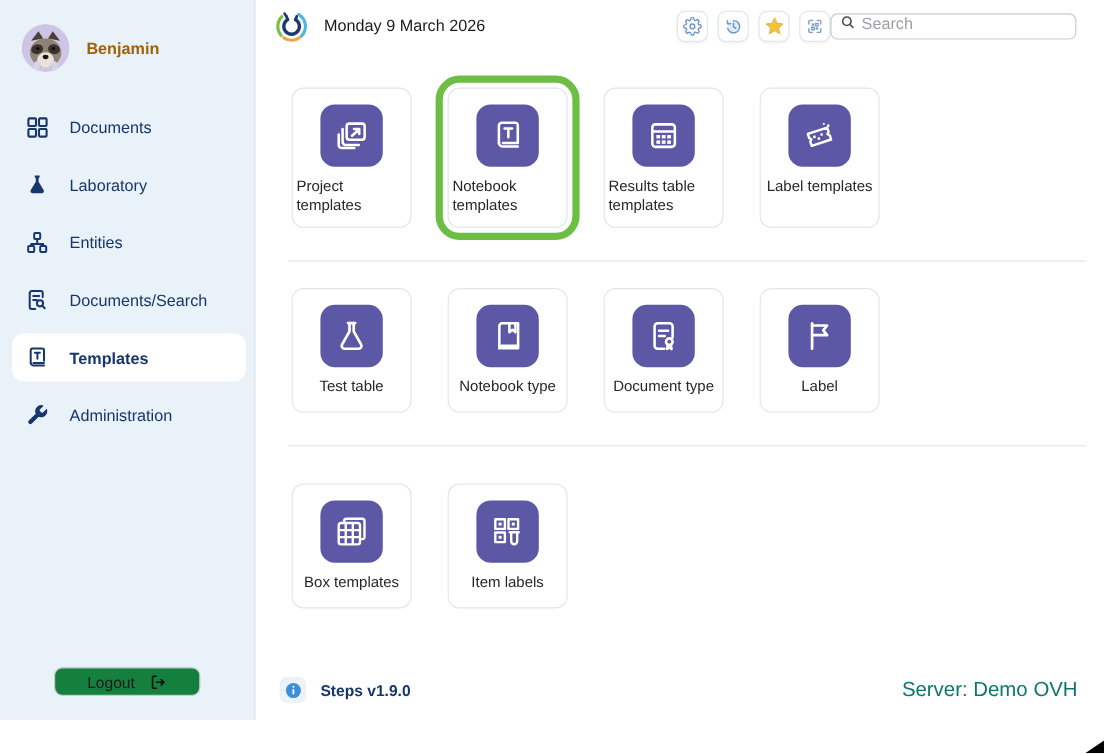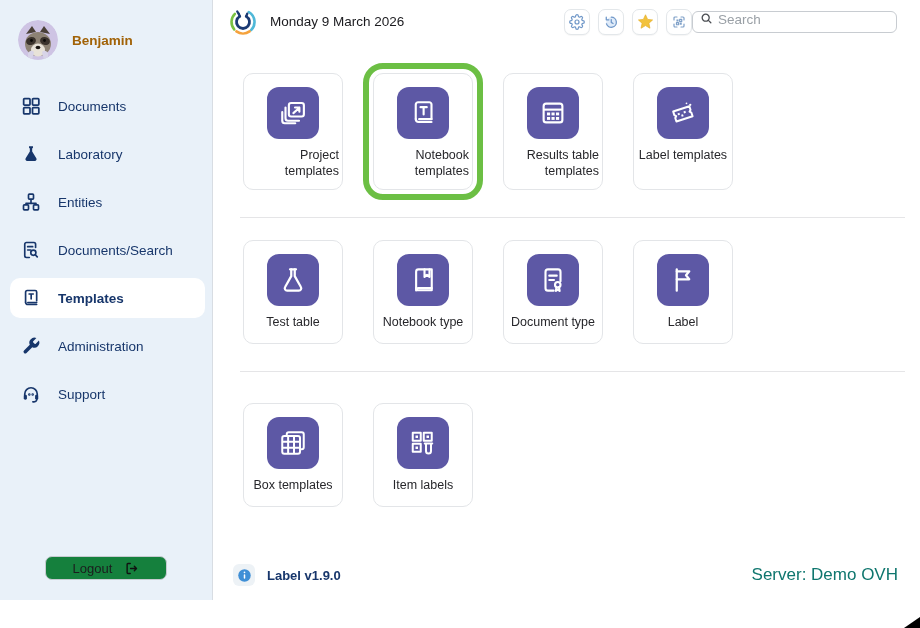--- a/index.html
+++ b/index.html
@@ -51,21 +51,21 @@
                       font-family:inherit; background:transparent; }
   .search-box input::placeholder { color:#9aa0a6; }
 
   .content { margin-top:37px; }
   .card-row { display:flex; gap:30px; margin-left:30px; }
   .card { width:100px; min-height:104px; background:#fff; border:1px solid #e3e5e8; border-radius:10px;
           display:flex; flex-direction:column; align-items:center; cursor:pointer; }
   .card.highlight { outline:6px solid #6cbf44; outline-offset:4px; }
   .tile { width:52px; height:52px; margin-top:13px; background:#5d58a5; border-radius:12px;
           display:flex; align-items:center; justify-content:center; color:#fff; }
-  .card-label { margin:8px 3px 10px; font-size:12.5px; line-height:1.28; color:#27272b; text-align:right; }
+  .card-label { margin:8px 3px 10px; font-size:12.5px; line-height:1.28; color:#27272b; text-align:left; }
   .divider { height:1px; background:#e5e5e7; margin:27px 15px 22px 27px; }
   .divider.d2 { margin-bottom:31px; }
 
   .footer { margin-top:auto; display:flex; align-items:center; padding:0 22px 14px 20px; }
   .info-chip { width:22px; height:22px; border-radius:6px; background:#edf2f6; display:flex;
                align-items:center; justify-content:center; cursor:pointer; border:none; padding:0; }
   .version-text { margin-left:12px; font-size:13px; font-weight:bold; color:#17366b; }
   .footer-spacer { flex:1; }
   .server-text { font-size:17px; color:#0f766e; }
 
@@ -157,33 +157,20 @@
           <span class="nav-label">Templates</span>
         </div>
         <div class="nav-item">
           <span class="nicon">
             <svg width="20" height="20" viewBox="0 0 24 24" fill="currentColor">
               <path d="M14.7 6.3a1 1 0 0 0 0 1.4l1.6 1.6a1 1 0 0 0 1.4 0l3.77-3.77a6 6 0 0 1-7.94 7.94l-6.91 6.91a2.12 2.12 0 0 1-3-3l6.91-6.91a6 6 0 0 1 7.94-7.94l-3.76 3.76z"></path>
             </svg>
           </span>
           <span class="nav-label">Administration</span>
         </div>
-        <div class="nav-item">
-          <span class="nicon">
-            <svg width="20" height="20" viewBox="0 0 24 24" fill="none" stroke="currentColor" stroke-width="2" stroke-linecap="round" stroke-linejoin="round">
-              <path d="M4.5 14v-2a7.5 7.5 0 0 1 15 0v2"></path>
-              <rect x="3.3" y="12.8" width="3.8" height="6" rx="1.7" fill="currentColor" stroke="none"></rect>
-              <rect x="16.9" y="12.8" width="3.8" height="6" rx="1.7" fill="currentColor" stroke="none"></rect>
-              <path d="M19 18.8a3.6 3.6 0 0 1-3.4 2.6h-1.4"></path>
-              <circle cx="10" cy="12.6" r="0.5" fill="currentColor"></circle>
-              <circle cx="14" cy="12.6" r="0.5" fill="currentColor"></circle>
-            </svg>
-          </span>
-          <span class="nav-label">Support</span>
-        </div>
       </div>
 
       <div class="logout-wrap">
         <button class="logout-btn">
           <span>Logout</span>
           <span>
             <svg width="15" height="15" viewBox="0 0 24 24" fill="none" stroke="#111" stroke-width="2.2" stroke-linecap="round" stroke-linejoin="round">
               <path d="M10 4H6.2A1.2 1.2 0 0 0 5 5.2v13.6A1.2 1.2 0 0 0 6.2 20H10"></path>
               <path d="M10.5 12h9M16.5 8.5 20 12l-3.5 3.5"></path>
             </svg>
@@ -389,21 +376,21 @@
       <div class="footer">
         <button class="info-chip">
           <span>
             <svg width="15" height="15" viewBox="0 0 24 24">
               <circle cx="12" cy="12" r="10" fill="#3f8fd6"></circle>
               <rect x="10.8" y="10" width="2.4" height="7" rx="1.2" fill="#fff"></rect>
               <circle cx="12" cy="6.8" r="1.4" fill="#fff"></circle>
             </svg>
           </span>
         </button>
-        <span class="version-text">Label v1.9.0</span>
+        <span class="version-text">Steps v1.9.0</span>
         <span class="footer-spacer"></span>
         <span class="server-text">Server: Demo OVH</span>
       </div>
     </div>
   </div>
 
   <div class="cursor"></div>
 </div>
 
 </body></html>

